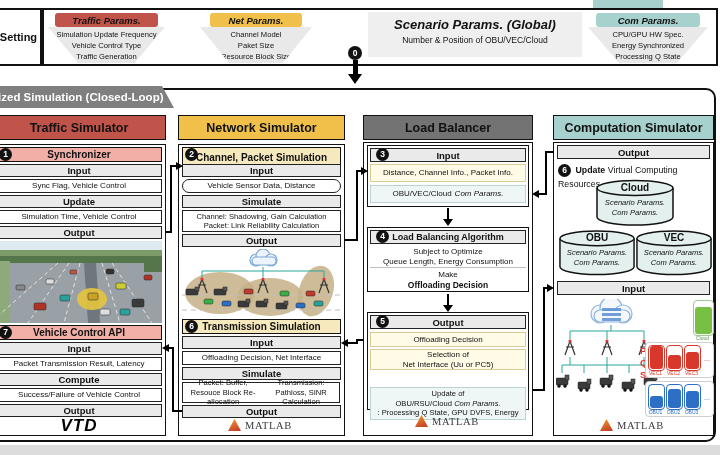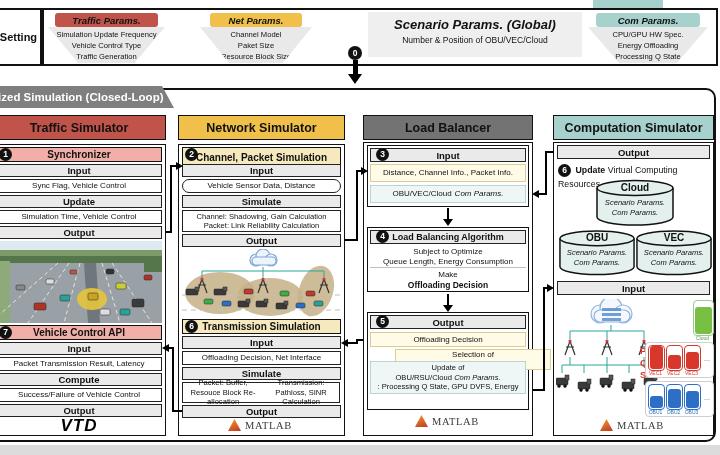--- a/index.html
+++ b/index.html
@@ -61,21 +61,21 @@
   </div>
   <div class="bx cen ptitle" style="left:210px;top:13px;width:92px;height:14px;background:#F0C04A;">Net Params.</div>
 
   <div class="bx" style="left:368px;top:12px;width:214px;height:45px;background:#EFEFEF;text-align:center;">
     <div style="font-style:italic;font-weight:bold;font-size:13px;margin-top:5px;">Scenario Params. (Global)</div>
     <div style="font-size:8.5px;margin-top:3px;">Number &amp; Position of OBU/VEC/Cloud</div>
   </div>
 
   <div class="bx ptrap" style="left:588px;top:27px;width:120px;height:36px;">
     <div>CPU/GPU HW Spec.</div>
-    <div>Energy Offloading</div>
+    <div>Energy Synchronized</div>
     <div>Processing Q State</div>
   </div>
   <div class="bx cen ptitle" style="left:596px;top:13px;width:104px;height:14px;background:#A6D1CD;">Com Params.</div>
 
   <div class="badge" style="left:348px;top:46px;width:14px;height:14px;line-height:14px;">0</div>
   <div class="seg" style="left:353px;top:60px;width:5px;height:15px;"></div>
   <div class="bx" style="left:348px;top:74px;width:0;height:0;border-left:7px solid transparent;border-right:7px solid transparent;border-top:10px solid #000;"></div>
 
   <div class="bx" style="left:-62px;top:88px;width:778px;height:354px;border:2.5px solid #111;border-radius:10px;"></div>
   <div class="bx" style="left:-62px;top:86px;width:236px;height:22px;background:#7F7F7F;color:#fff;font-weight:bold;font-size:11.5px;line-height:22px;padding-left:7px;clip-path:polygon(0 0,calc(100% - 12px) 0,100% 100%,0 100%);">Synchronized Simulation (Closed-Loop)</div>
@@ -269,25 +269,25 @@
     <div style="font-weight:bold;font-size:8.5px;">Offloading Decision</div>
   </div>
 
   <div class="seg" style="left:447px;top:294px;width:2px;height:12px;"></div>
   <div class="ad" style="left:443px;top:305px;"></div>
 
   <div class="bx innerbox" style="left:367px;top:312px;width:162px;height:98px;"></div>
   <div class="bx cen rlabel" style="left:370px;top:315px;width:156px;height:14px;">Output</div>
   <div class="badge" style="left:376px;top:315px;">5</div>
   <div class="bx cen yrow" style="left:370px;top:332px;width:156px;height:15px;">Offloading Decision</div>
-  <div class="bx cen yrow" style="left:370px;top:349px;width:156px;height:21px;flex-direction:column;margin-left:25px;">
+  <div class="bx cen yrow" style="left:370px;top:349px;width:156px;height:21px;flex-direction:column;">
     <div>Selection of</div>
     <div>Net Interface (Uu or PC5)</div>
   </div>
-  <div class="bx cen trow" style="left:370px;top:361px;width:156px;height:33px;flex-direction:column;font-size:7.6px;line-height:9.5px;">
+  <div class="bx cen trow" style="left:370px;top:387px;width:156px;height:33px;flex-direction:column;font-size:7.6px;line-height:9.5px;">
     <div>Update of</div>
     <div>
       <span>OBU/RSU/Cloud</span>
       <i>Com Params.</i>
     </div>
     <div>: Processing Q State, GPU DVFS, Energy</div>
   </div>
   <div class="matlab" style="left:415px;top:415px;">
     <span class="mtri"></span>
     <span class="mtxt">MATLAB</span>

